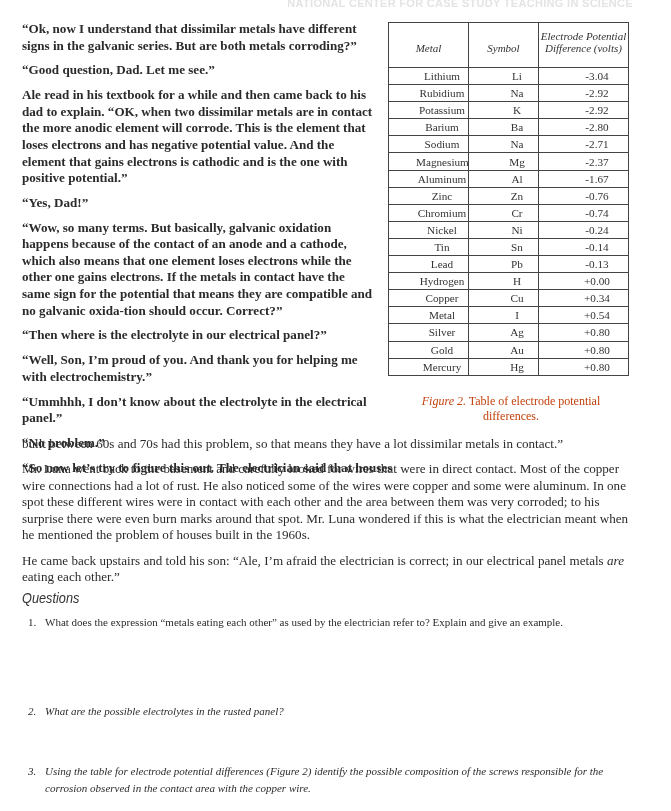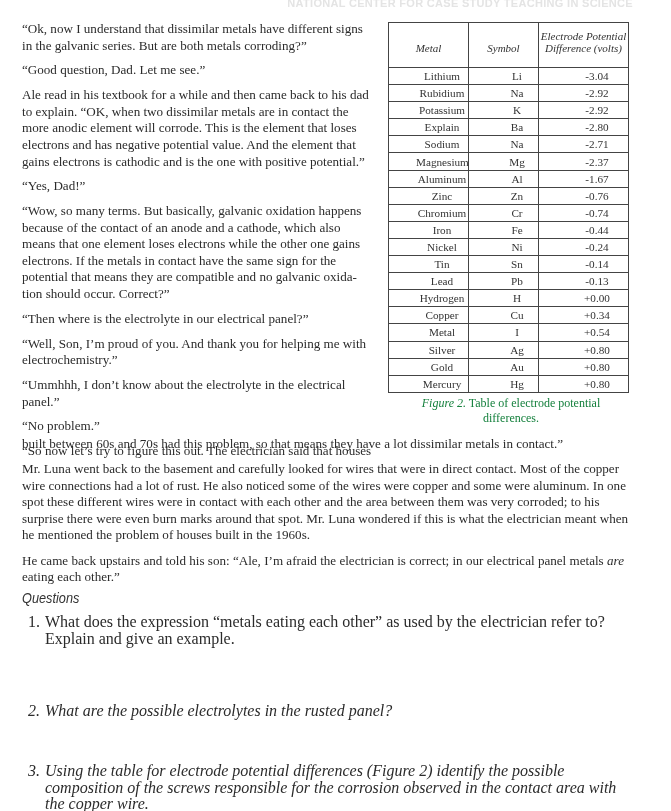--- a/index.html
+++ b/index.html
@@ -11,21 +11,21 @@
     .header-banner {
       position: absolute; top: -3px; right: 38px;
       font-family: "Liberation Sans", "DejaVu Sans", sans-serif;
       font-weight: bold; font-size: 11px; letter-spacing: 0.3px;
       color: #e4e4e4; text-transform: uppercase; white-space: nowrap;
     }
     .left-col {
       position: absolute; left: 22px; top: 21px; width: 352px;
       font-size: 13.1px; line-height: 16.6px;
     }
-    .left-col p { margin: 0 0 8.2px 0; }
+    .left-col p { margin: 0 0 8.2px 0; font-weight: bold; }
     .full-col {
       position: absolute; left: 22px; width: 615px;
       font-size: 13.1px; line-height: 16.6px;
     }
     .full-col p { margin: 0 0 8.5px 0; }
     .figure {
       position: absolute; left: 388px; top: 22px; width: 240px;
     }
     table.potentials {
       border-collapse: collapse; width: 240px; table-layout: fixed;
@@ -35,33 +35,33 @@
       border: 1px solid #444; text-align: center; padding: 0;
       font-weight: normal; color: #333;
     }
     table.potentials th {
       font-style: italic; height: 31px; vertical-align: bottom; padding-bottom: 13px;
       line-height: 12px; font-size: 11px;
     }
     table.potentials td { height: 16.1px; line-height: 16px; padding-left: 27px; }
     col.c1 { width: 80px; } col.c2 { width: 70px; } col.c3 { width: 90px; }
     .caption {
-      margin-top: 3px; font-size: 12px; color: #15803d; text-align: center;
+      margin-top: 18px; font-size: 12px; color: #c2410c; text-align: center;
       padding-left: 6px;
     }
     .caption i { font-style: italic; }
     .questions-heading {
       position: absolute; left: 22px; top: 589px;
       font-family: "Liberation Sans", "DejaVu Sans", sans-serif;
       font-style: italic; font-size: 15px; color: #333;
       transform: scaleX(0.85); transform-origin: left;
     }
     .question {
       position: absolute; left: 28px; width: 610px;
-      font-size: 16px; line-height: 16.6px;
+      font-size: 11px; line-height: 16.6px;
     }
     .question .num { display: inline-block; width: 17px; }
     .question .qtext { display: inline-block; vertical-align: top; width: 590px; }
   </style>
 </head>
 <body>
 
 <div class="header-banner">National Center for Case Study Teaching in Science</div>
 
 <div class="left-col">
@@ -104,21 +104,21 @@
           <td>Rubidium</td>
           <td>Na</td>
           <td>-2.92</td>
         </tr>
         <tr>
           <td>Potassium</td>
           <td>K</td>
           <td>-2.92</td>
         </tr>
         <tr>
-          <td>Explain</td>
+          <td>Barium</td>
           <td>Ba</td>
           <td>-2.80</td>
         </tr>
         <tr>
           <td>Sodium</td>
           <td>Na</td>
           <td>-2.71</td>
         </tr>
         <tr>
           <td>Magnesium</td>
@@ -132,25 +132,20 @@
         </tr>
         <tr>
           <td>Zinc</td>
           <td>Zn</td>
           <td>-0.76</td>
         </tr>
         <tr>
           <td>Chromium</td>
           <td>Cr</td>
           <td>-0.74</td>
-        </tr>
-        <tr>
-          <td>Iron</td>
-          <td>Fe</td>
-          <td>-0.44</td>
         </tr>
         <tr>
           <td>Nickel</td>
           <td>Ni</td>
           <td>-0.24</td>
         </tr>
         <tr>
           <td>Tin</td>
           <td>Sn</td>
           <td>-0.14</td>

